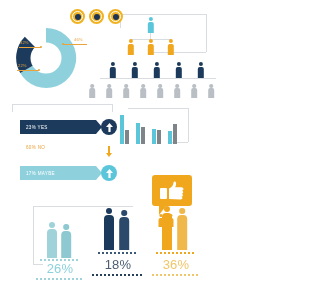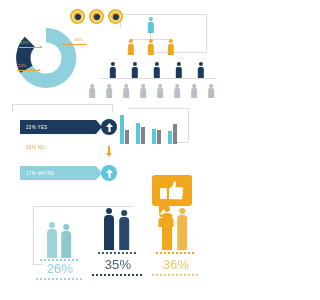--- a/index.html
+++ b/index.html
@@ -289,21 +289,21 @@
       <div class="person" style="left:2px;top:0;width:14px;height:42px;">
         <div class="head" style="top:0;width:6px;height:6px;background:#1b3a5c;"></div>
         <div class="body" style="top:7px;width:10px;height:35px;background:#1b3a5c;border-radius:4px 4px 0 0;"></div>
       </div>
       <div class="person" style="left:17px;top:2px;width:14px;height:40px;">
         <div class="head" style="top:0;width:5.6px;height:5.6px;background:#2b4a6b;"></div>
         <div class="body" style="top:6.6px;width:9.6px;height:33.4px;background:#2b4a6b;border-radius:4px 4px 0 0;"></div>
       </div>
     </div>
     <div class="dots" style="position:absolute;left:12px;top:44px;width:40px;background-image:linear-gradient(to right,#3c5a78 0 2px,transparent 2px 4px);"></div>
-    <div class="pct" style="position:absolute;left:0;top:50px;width:64px;color:#4a5f73;">35%</div>
+    <div class="pct" style="position:absolute;left:0;top:50px;width:64px;color:#4a5f73;">18%</div>
     <div class="dots" style="position:absolute;left:6px;top:66px;width:52px;background-image:linear-gradient(to right,#26405c 0 2px,transparent 2px 4px);"></div>
   </div>
 
   <div class="stat" style="left:144px;top:206px;">
     <div class="abs" style="left:14px;top:0;width:36px;height:44px;">
       <div class="person" style="left:2px;top:0;width:14px;height:44px;">
         <div class="head" style="top:0;width:6px;height:6px;background:#f0a71e;"></div>
         <div class="body" style="top:7px;width:10px;height:37px;background:#f0a71e;border-radius:4px 4px 0 0;"></div>
       </div>
       <div class="person" style="left:17px;top:2px;width:14px;height:42px;">

